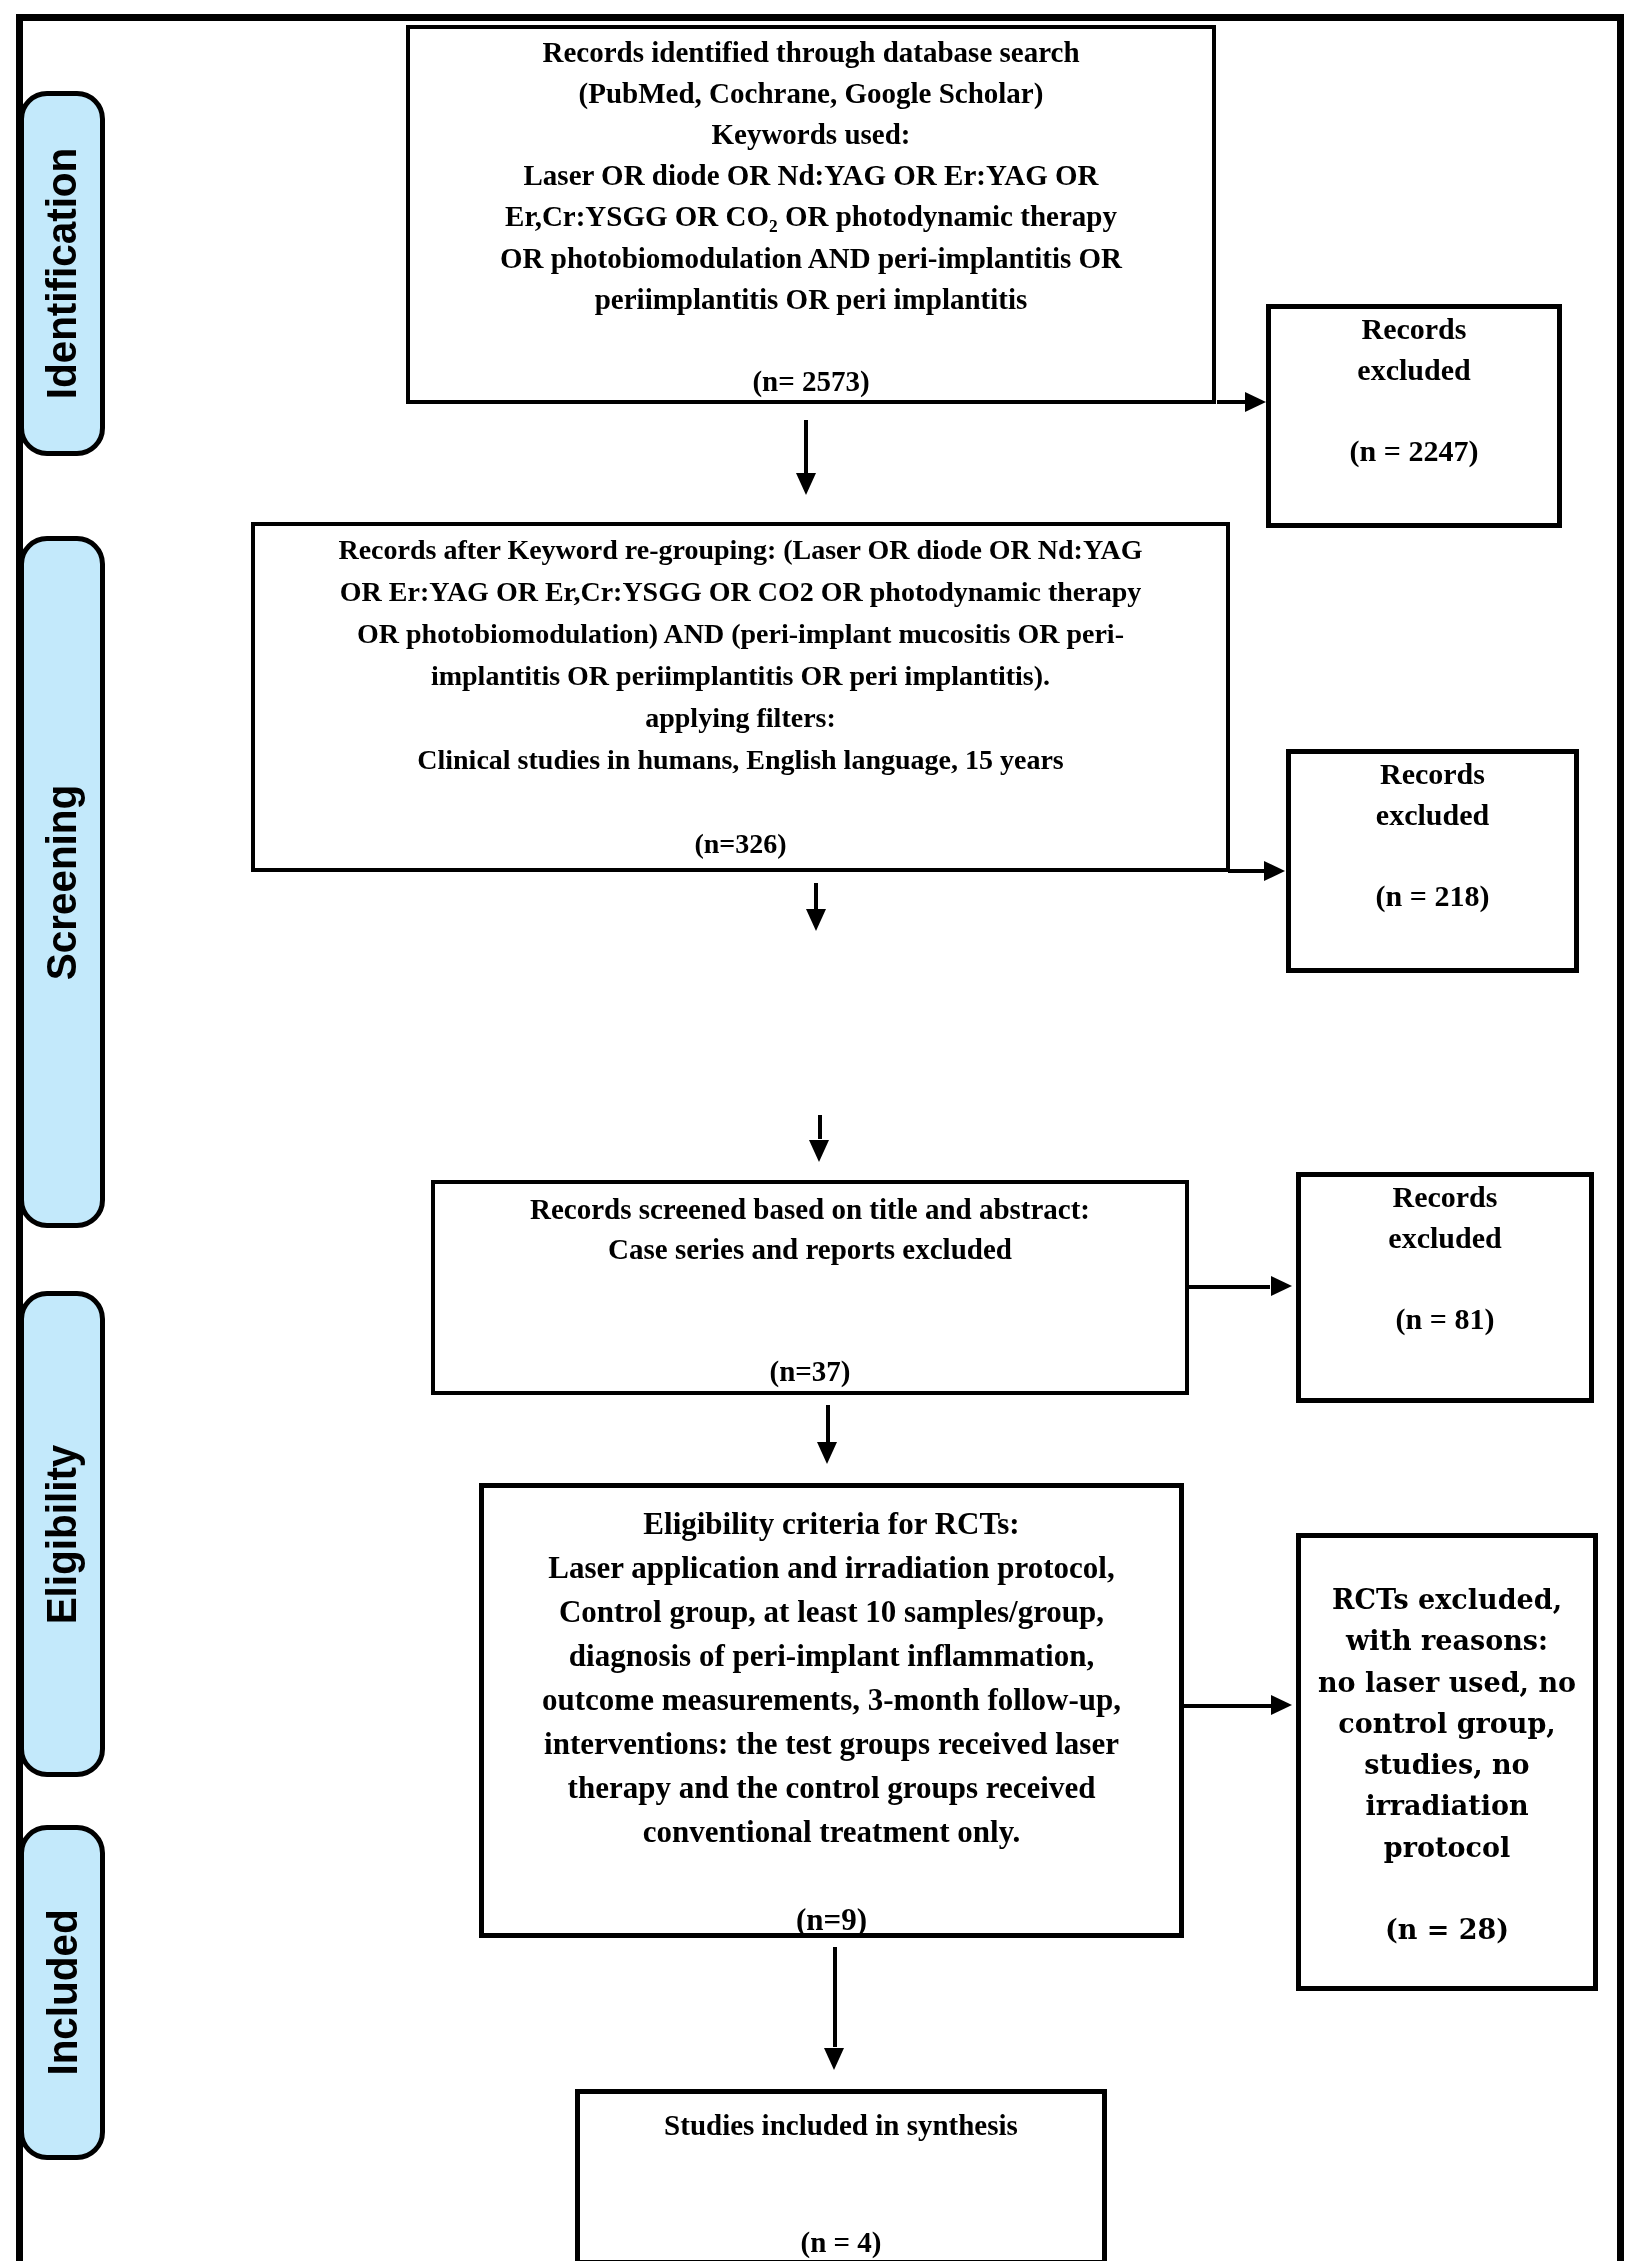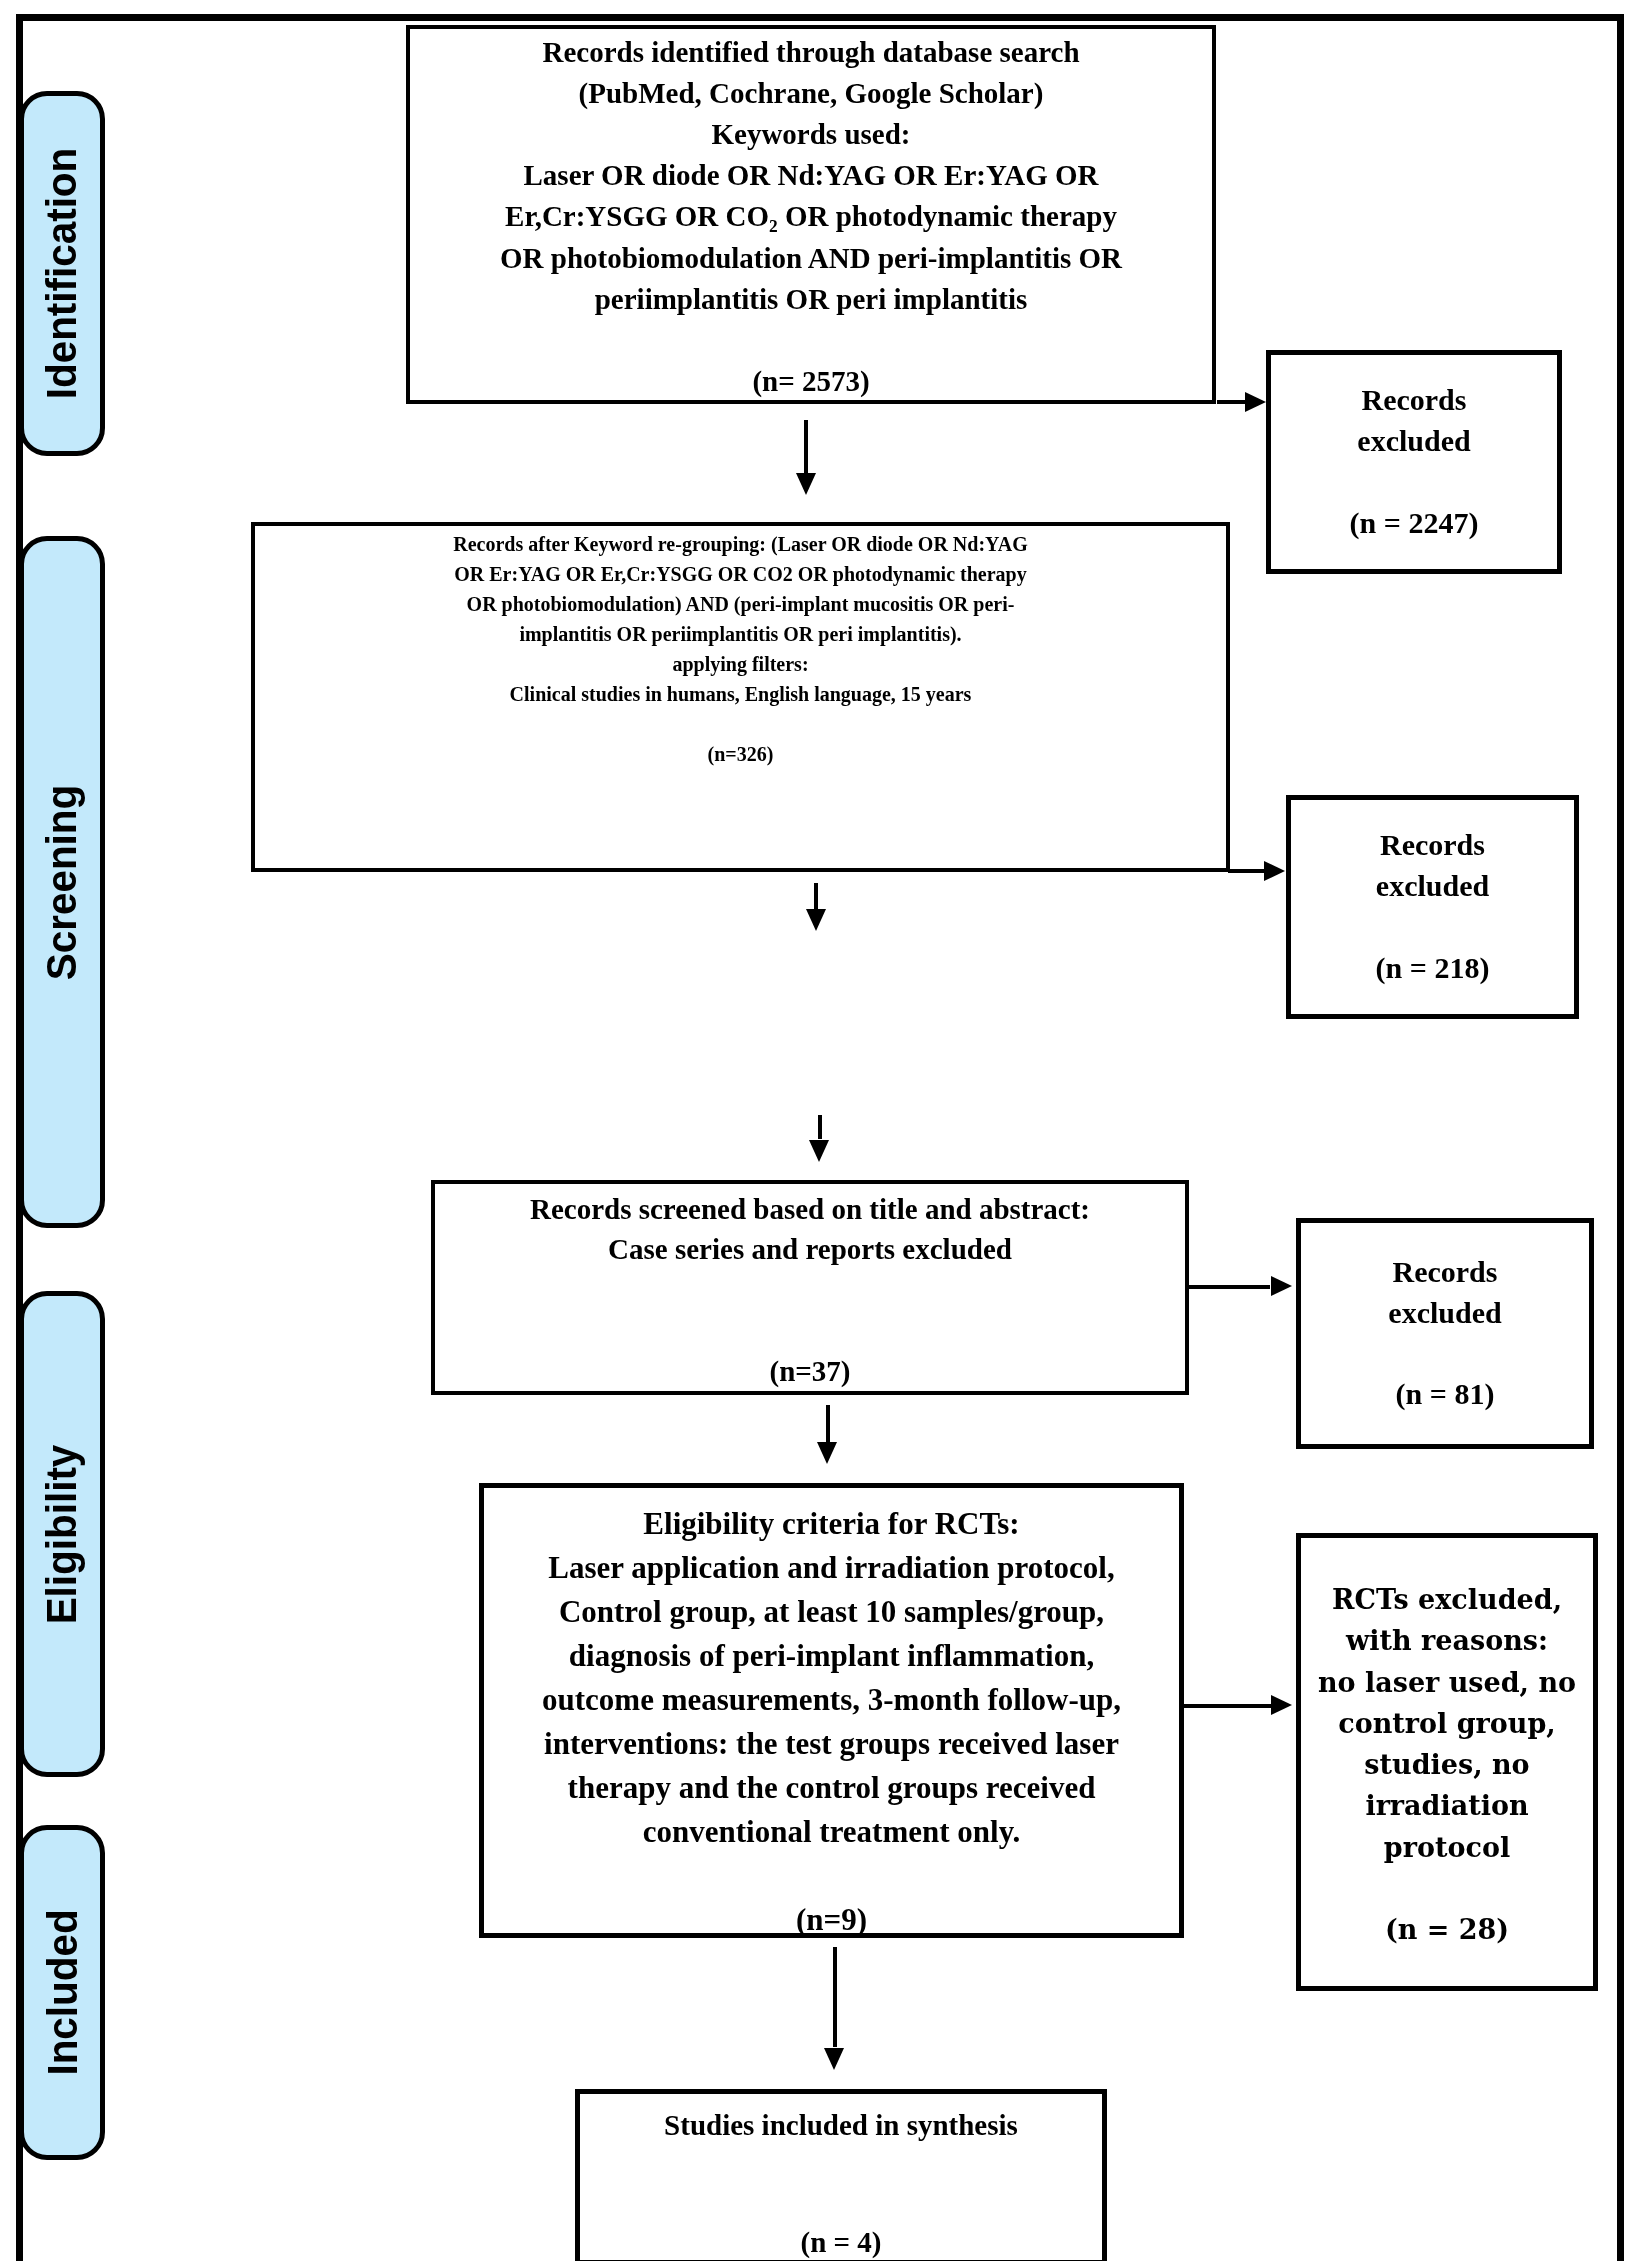--- a/index.html
+++ b/index.html
@@ -19,24 +19,24 @@
   #stage-identification{top:91px;height:365px;}
   #stage-screening{top:536px;height:692px;}
   #stage-eligibility{top:1291px;height:486px;}
   #stage-included{top:1825px;height:335px;}
 
   
   .box{position:absolute;border:4.1px solid #000;background:#fff;box-sizing:border-box;
        display:flex;align-items:flex-start;justify-content:center;
        font-family:"Liberation Serif","DejaVu Serif",serif;font-weight:bold;color:#000;}
   .box .box-text{white-space:pre-line;text-align:center;width:100%;}
-  .box.vcenter{align-items:center;margin-top:46px;}
+  .box.vcenter{align-items:flex-start;}
 
   #box-identified {left:406px; top:25px;  width:810px;height:379px; font-size:29px;line-height:1.42;padding-top:2.7px;}
-  #box-regrouped  {left:251px; top:522px;width:979px;height:350px; font-size:20px;line-height:1.5; padding-top:2.7px;}
+  #box-regrouped  {left:251px; top:522px;width:979px;height:350px; font-size:28px;line-height:1.5; padding-top:2.7px;}
   #box-removal    {left:264px; top:933px;width:923px;height:173px; font-size:29px;line-height:1.35;padding-top:9px;}
   #box-screened   {left:431px; top:1180px;width:758px;height:215px; font-size:29px;line-height:1.4; padding-top:4.5px;}
   #box-eligibility{left:479px;top:1483px;width:705px;height:455px;font-size:31px;line-height:1.42;padding-top:13.6px;border-width:5px;}
   #box-included   {left:575px;top:2089px;width:532px;height:176px; font-size:29px;line-height:1.35;padding-top:11.8px;border-width:5px;}
 
   #box-excluded1{left:1266px;top:304px; width:296px;height:224px;font-size:30px;line-height:1.36;border-width:5px;}
   #box-excluded2{left:1286px;top:749px;width:293px;height:224px;font-size:30px;line-height:1.36;border-width:5px;}
   #box-excluded3{left:1296px;top:1172px;width:298px;height:231px;font-size:30px;line-height:1.36;border-width:5px;}
   #box-rcts     {left:1296px;top:1533px;width:302px;height:458px;border-width:5px;
                  font-family:"DejaVu Serif","Liberation Serif",serif;font-size:27px;line-height:1.53;padding-top:41px;}

